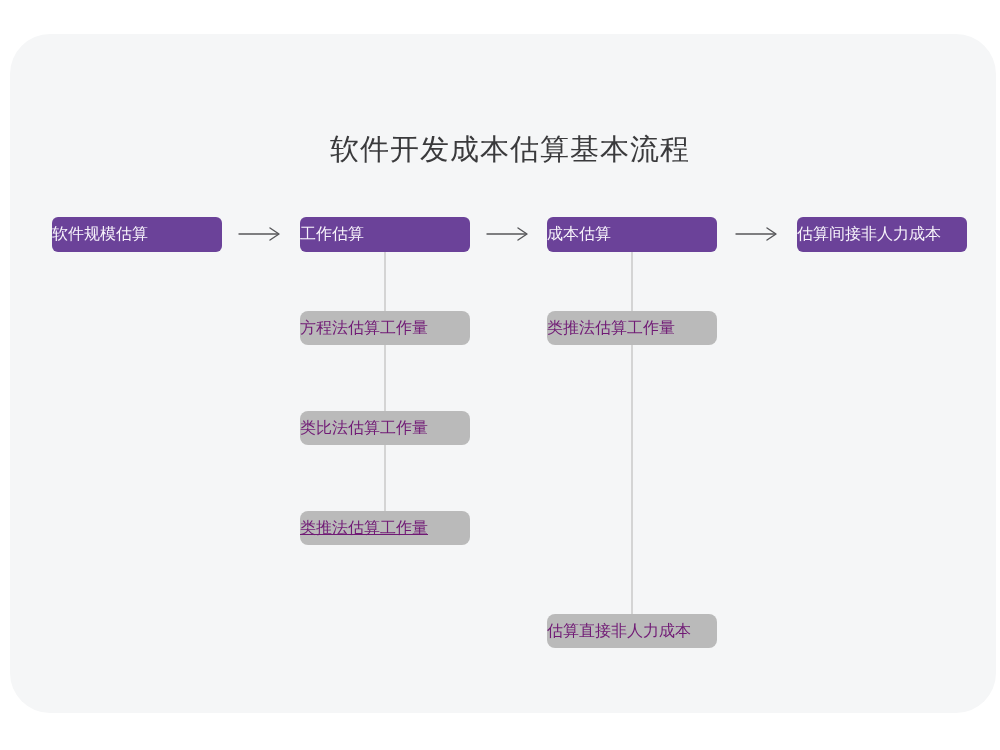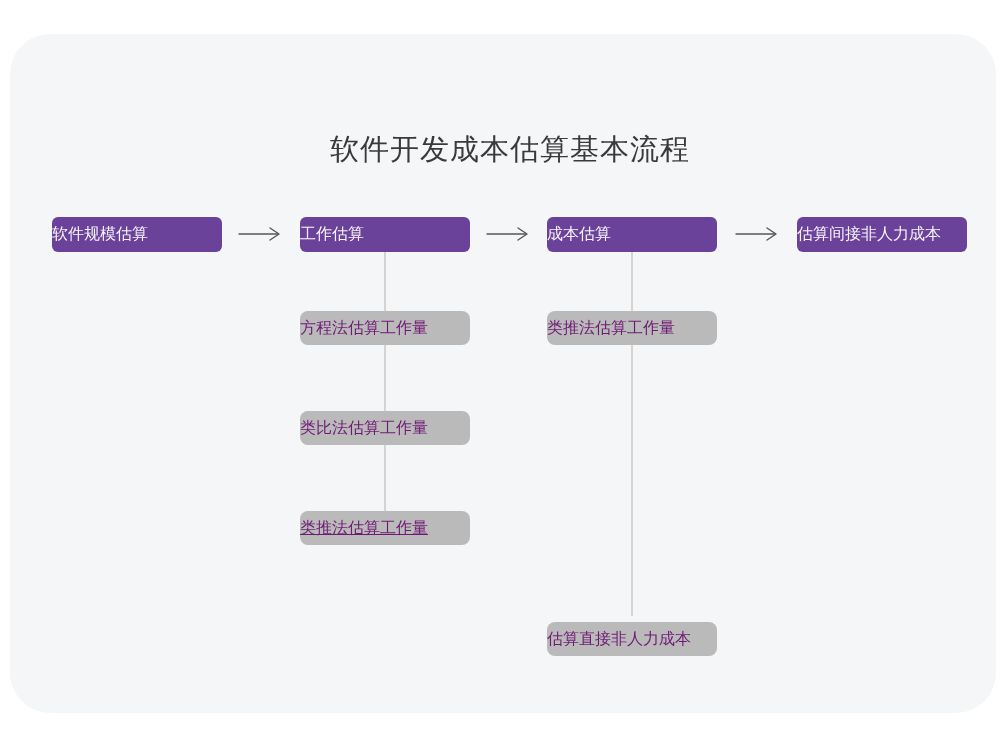--- a/index.html
+++ b/index.html
@@ -65,21 +65,21 @@
   .n4 { left: 787px; }
 
   .colA { left: 290px; }
   .colB { left: 537px; }
   .rowA1 { top: 277px; }
   .rowA2 { top: 377px; }
   .rowA3 { top: 477px; text-decoration: underline; }
   .rowB1 { top: 277px; }
   .rowB2 { top: 377px; }
   .rowB3 { top: 477px; }
-  .rowB4 { top: 580px; margin-top: 8px; }
+  .rowB4 { top: 580px; }
 
   .vline {
     position: absolute;
     width: 2px;
     background: #d4d4d4;
     z-index: 1;
   }
   .vline-a { left: 374px; top: 218px; height: 262px; }
   .vline-b { left: 621px; top: 218px; height: 364px; }
 

